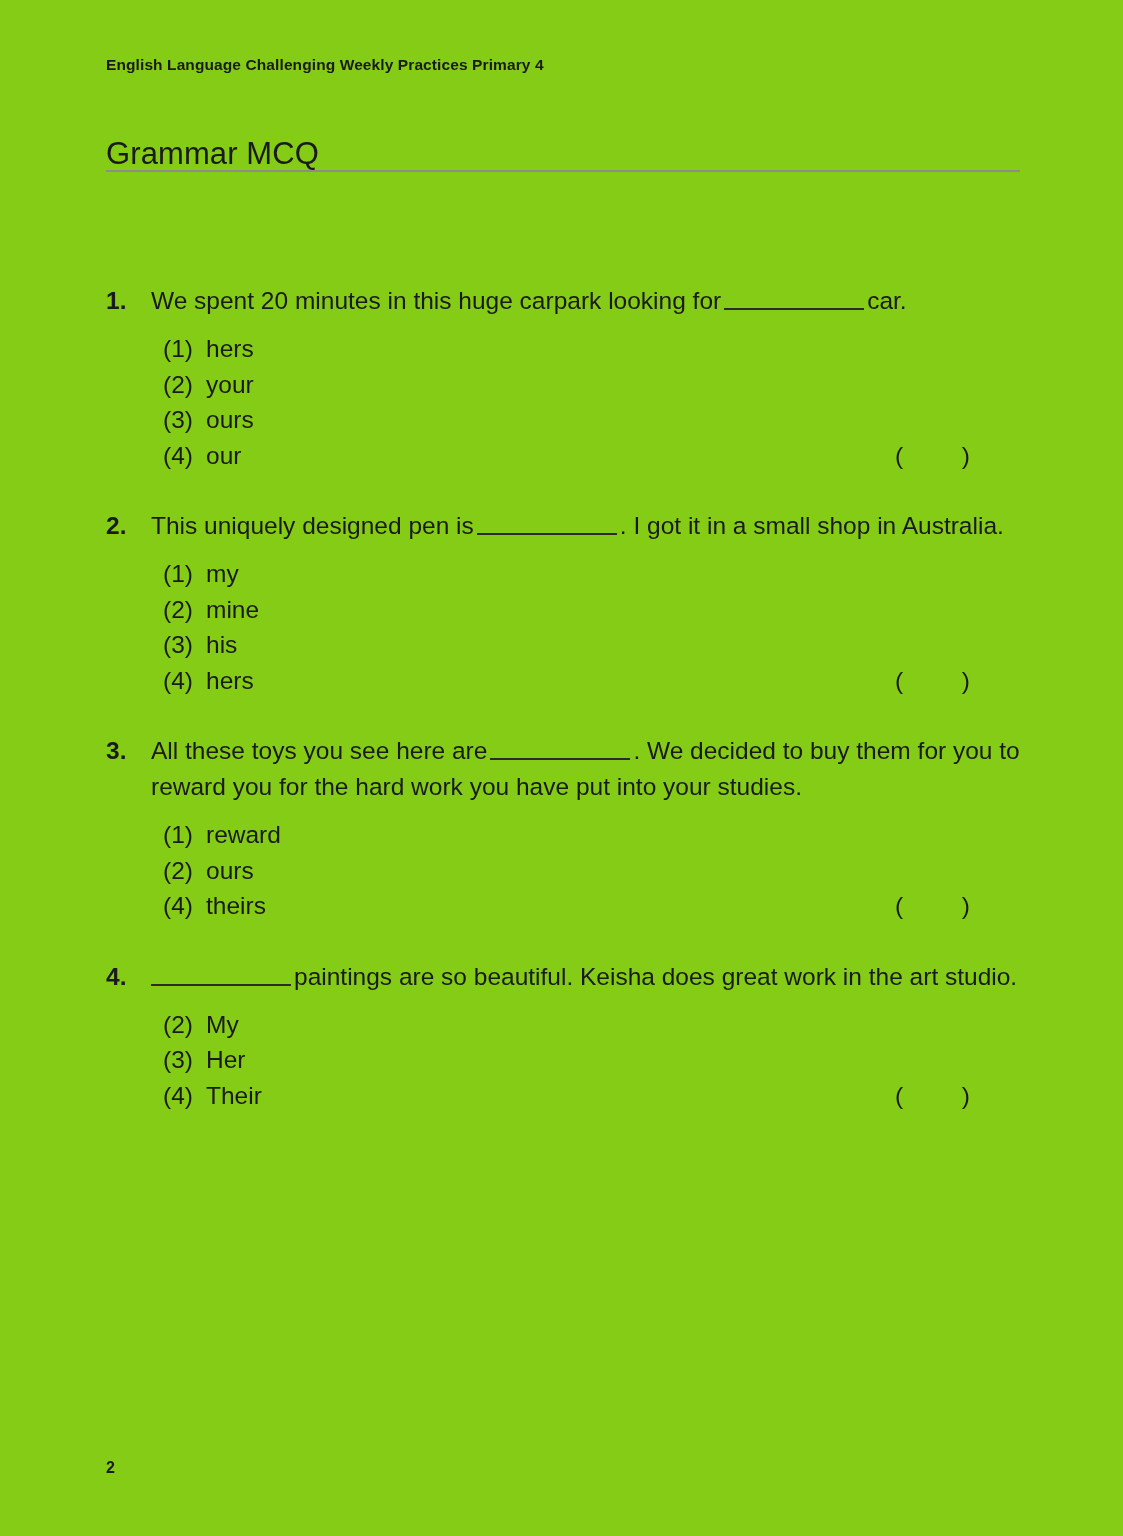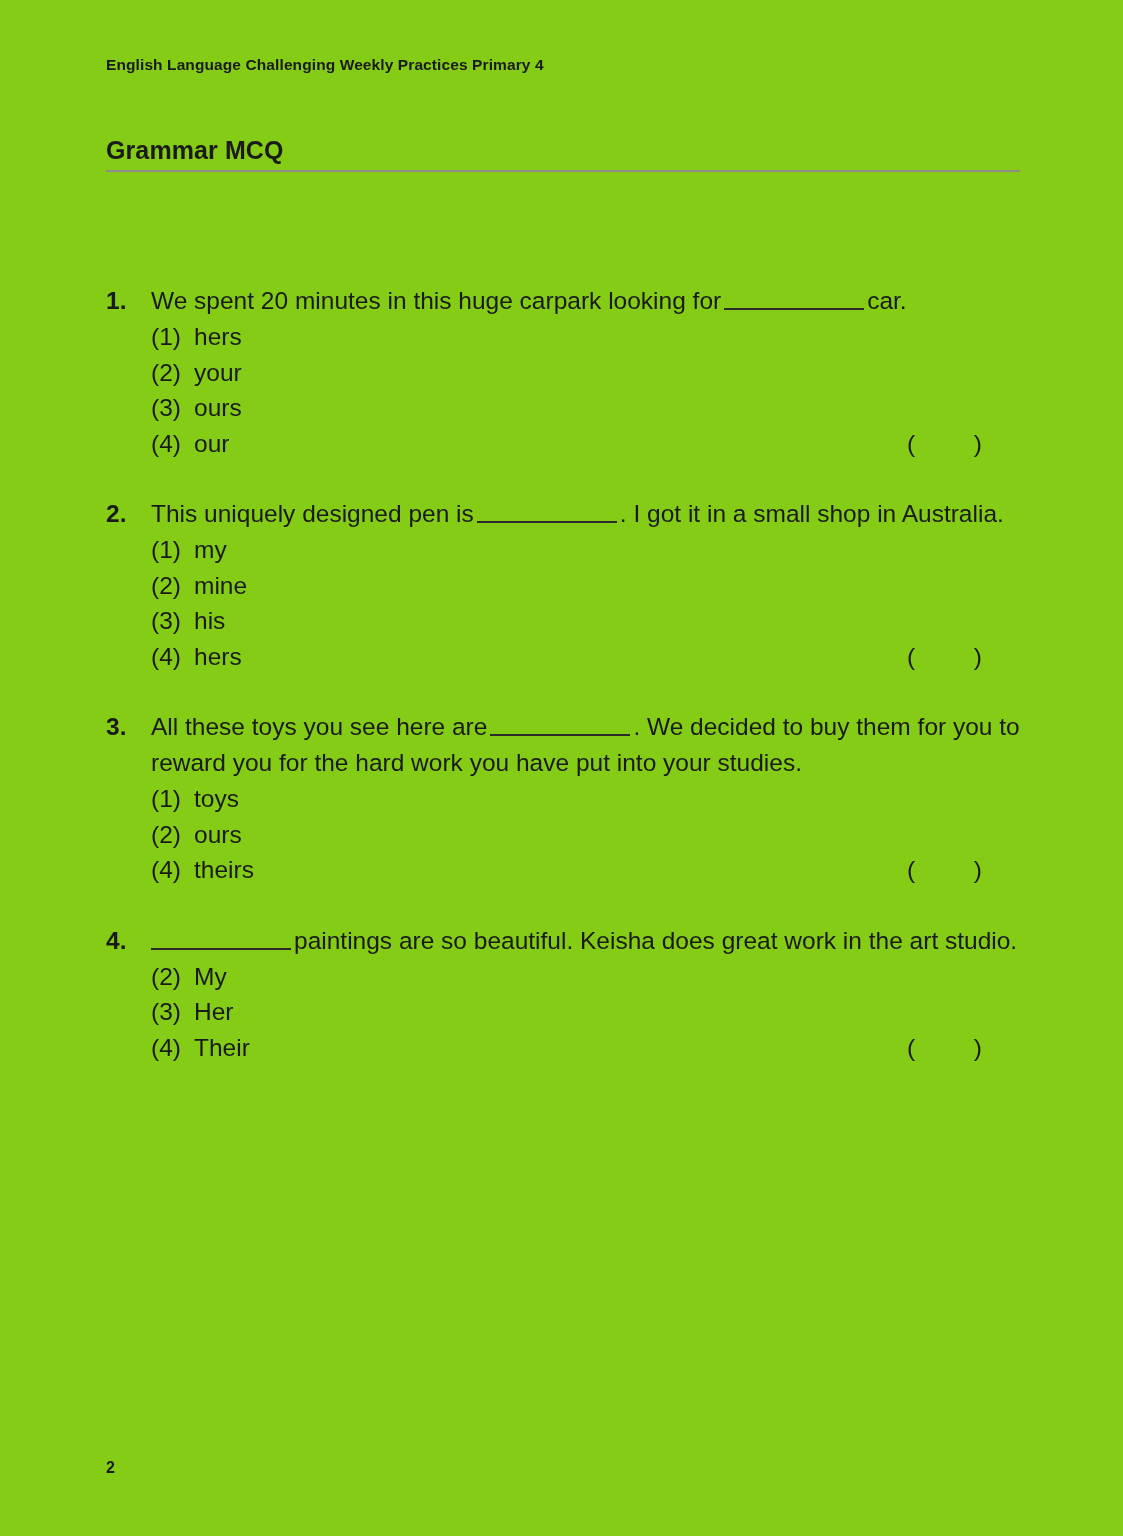--- a/index.html
+++ b/index.html
@@ -34,22 +34,22 @@
     letter-spacing: 0.1px;
     color: #1a1a1a;
     white-space: nowrap;
   }
 
   
   .section-title {
     position: absolute;
     left: 106px;
     top: 136px;
-    font-size: 25px;
-    font-weight: bold;
+    font-size: 31px;
+    font-weight: normal;
     color: #1a1a1a;
     letter-spacing: 0.1px;
   }
   .title-rule {
     position: absolute;
     left: 106px;
     top: 170px;
     width: 914px;
     height: 2px;
     background: #8c8c8c;
@@ -101,21 +101,21 @@
     border-bottom: 2px solid #2b2b2b;
     height: 18px;
     margin: 0 3px -1px 3px;
     vertical-align: baseline;
   }
   .blank.lead {
     margin-left: 0;
   }
 
   .options {
-    margin: 0;
+    margin: 12px;
     padding: 0;
     list-style: none;
   }
   .option {
     position: relative;
     padding-left: 45px;
     font-size: 24.5px;
     line-height: 35.5px;
     color: #1a1a1a;
     white-space: nowrap;
@@ -180,21 +180,21 @@
           <li class="option"><span class="opt-marker">(3)</span><span>his</span></li>
           <li class="option"><span class="opt-marker">(4)</span><span>hers</span><span class="answer-bracket">(  )</span></li>
         </ul>
       </div>
       <div class="question">
         <div class="q-head">
           <span class="q-num">3.</span>
           <span class="q-text"><span>All these toys you see here are</span><span class="blank"></span><span>. We decided to buy them for you to reward you for the hard work you have put into your studies.</span></span>
         </div>
         <ul class="options">
-          <li class="option"><span class="opt-marker">(1)</span><span>toys</span></li>
+          <li class="option"><span class="opt-marker">(1)</span><span>reward</span></li>
           <li class="option"><span class="opt-marker">(2)</span><span>ours</span></li>
           <li class="option"><span class="opt-marker">(4)</span><span>theirs</span><span class="answer-bracket">(  )</span></li>
         </ul>
       </div>
       <div class="question">
         <div class="q-head">
           <span class="q-num">4.</span>
           <span class="q-text"><span></span><span class="blank lead"></span><span>paintings are so beautiful. Keisha does great work in the art studio.</span></span>
         </div>
         <ul class="options">

